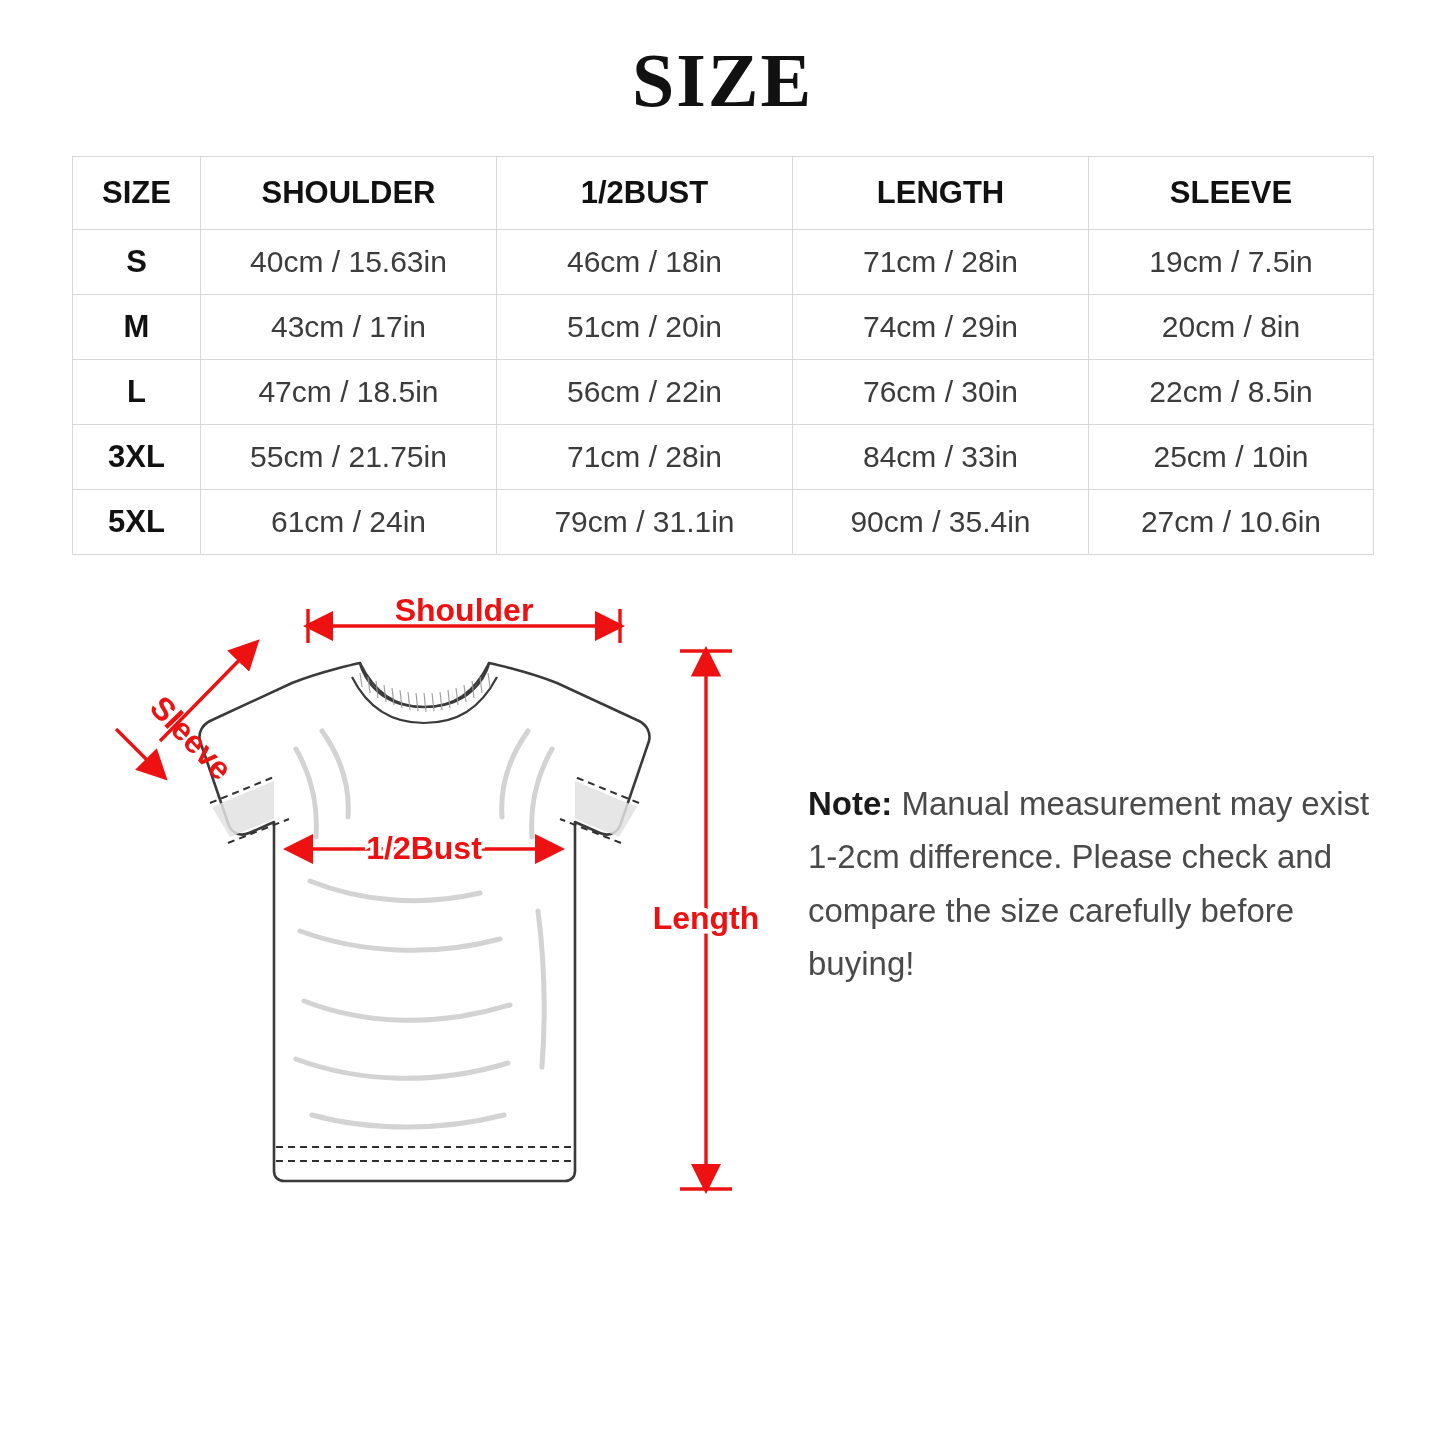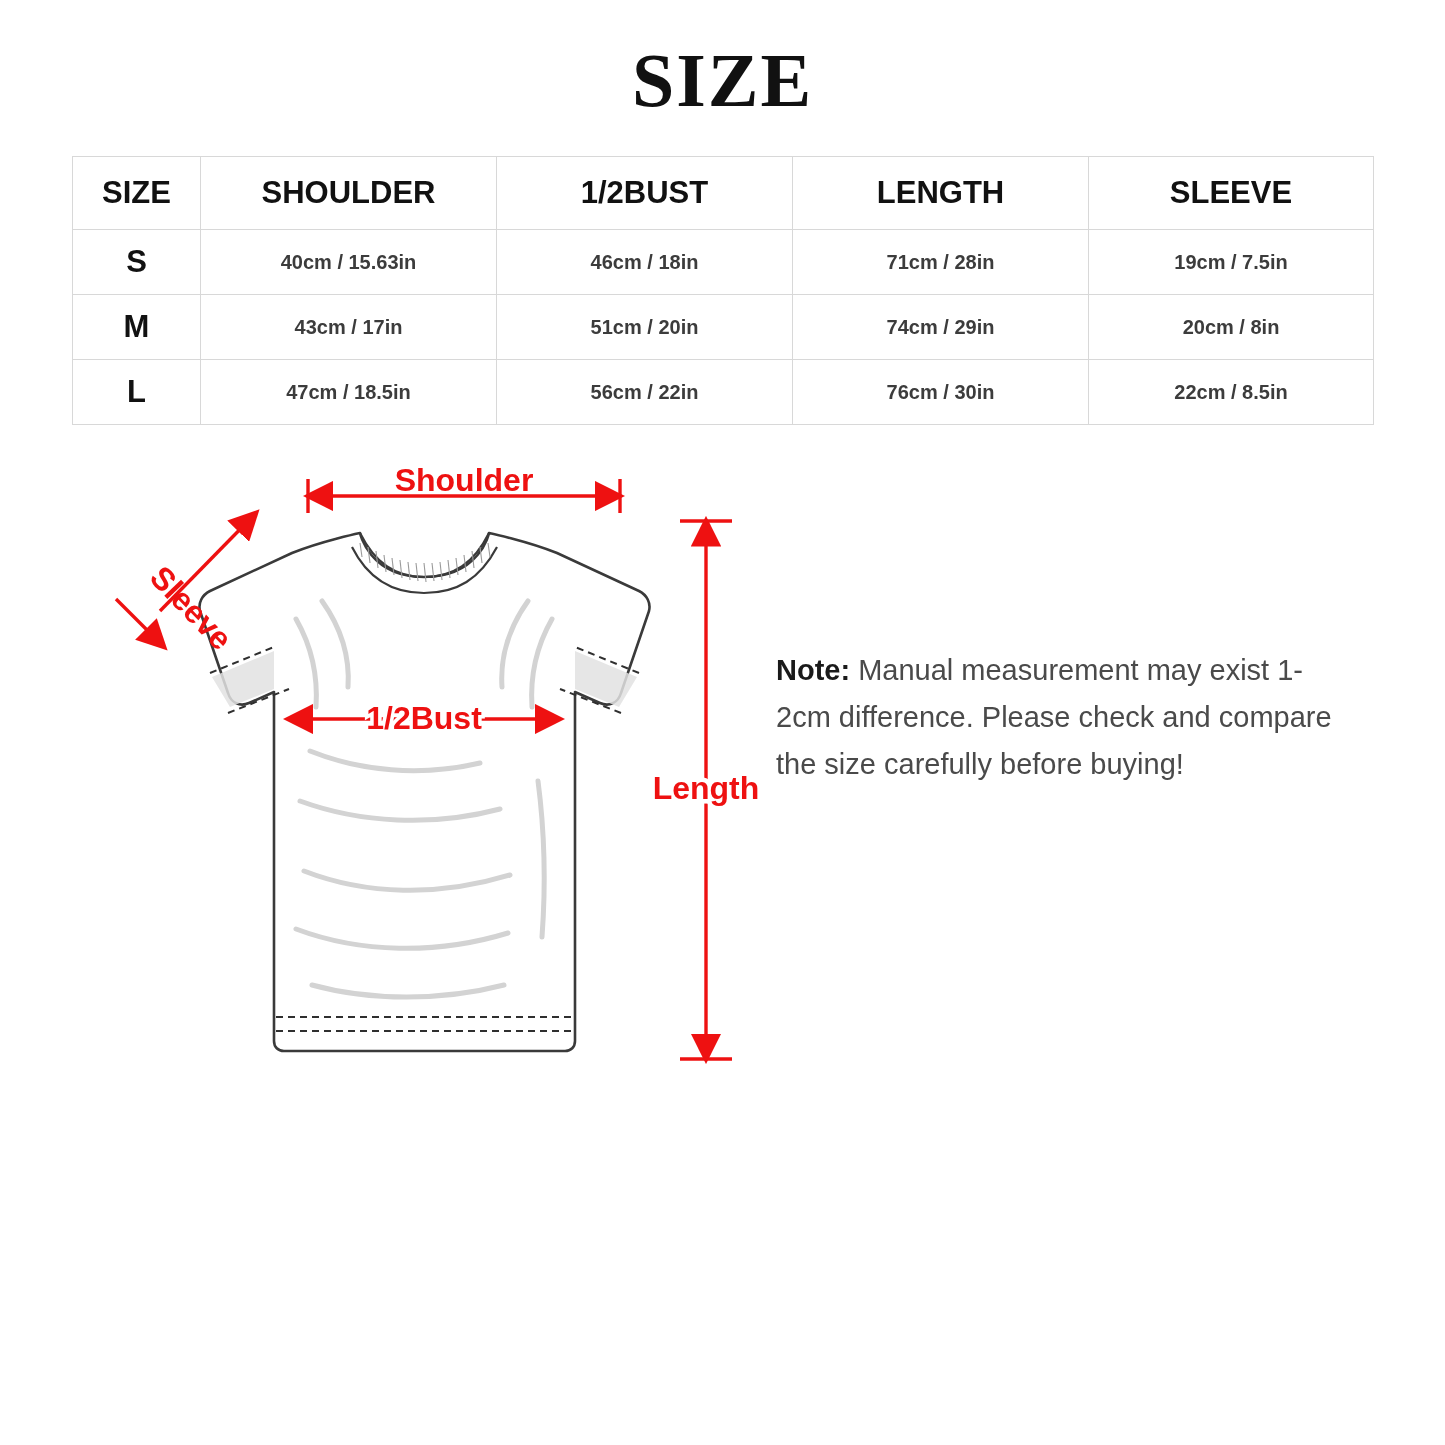--- a/index.html
+++ b/index.html
@@ -36,23 +36,23 @@
     border-collapse: collapse;
     width: 1301px;
     table-layout: fixed;
   }
   table.size-table th,
   table.size-table td {
     border: 1px solid #d8d8d8;
     text-align: center;
     vertical-align: middle;
     height: 64px;
-    font-size: 20px;
+    font-size: 30px;
     color: #3c3c3c;
-    font-weight: bold;
+    font-weight: normal;
     padding: 0;
   }
   table.size-table thead th {
     font-weight: bold;
     font-size: 31px;
     color: #111111;
     height: 72px;
   }
   table.size-table tbody td.size-cell {
     font-weight: bold;
@@ -73,24 +73,24 @@
   }
   #shirt-figure {
     position: absolute;
     left: 60px;
     top: 0px;
     width: 740px;
     height: 650px;
   }
   #note-block {
     position: absolute;
-    left: 776px;
+    left: 808px;
     top: 196px;
     width: 580px;
-    font-size: 29px;
+    font-size: 33px;
     line-height: 1.62;
     color: #4a4a4a;
   }
   #note-block .note-label {
     font-weight: bold;
     color: #1a1a1a;
   }
 </style>
 </head>
 <body>
@@ -129,20 +129,34 @@
         <td>51cm / 20in</td>
         <td>74cm / 29in</td>
         <td>20cm / 8in</td>
       </tr>
       <tr>
         <td class="size-cell">L</td>
         <td>47cm / 18.5in</td>
         <td>56cm / 22in</td>
         <td>76cm / 30in</td>
         <td>22cm / 8.5in</td>
+      </tr>
+      <tr>
+        <td class="size-cell">3XL</td>
+        <td>55cm / 21.75in</td>
+        <td>71cm / 28in</td>
+        <td>84cm / 33in</td>
+        <td>25cm / 10in</td>
+      </tr>
+      <tr>
+        <td class="size-cell">5XL</td>
+        <td>61cm / 24in</td>
+        <td>79cm / 31.1in</td>
+        <td>90cm / 35.4in</td>
+        <td>27cm / 10.6in</td>
       </tr>
     </tbody>
   </table>
 </div>
 
 <div id="lower">
 
   <svg id="shirt-figure" viewBox="0 0 740 650">
     <defs>
       <marker id="arrHead" markerWidth="9" markerHeight="9" refX="7.5" refY="4.5" orient="auto">

